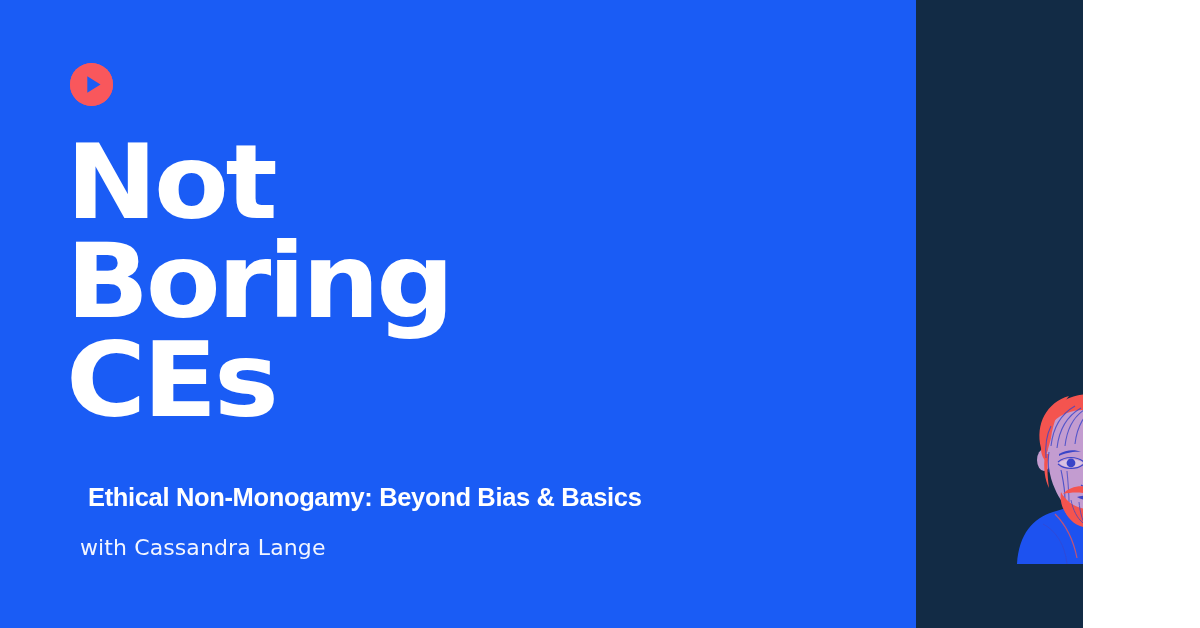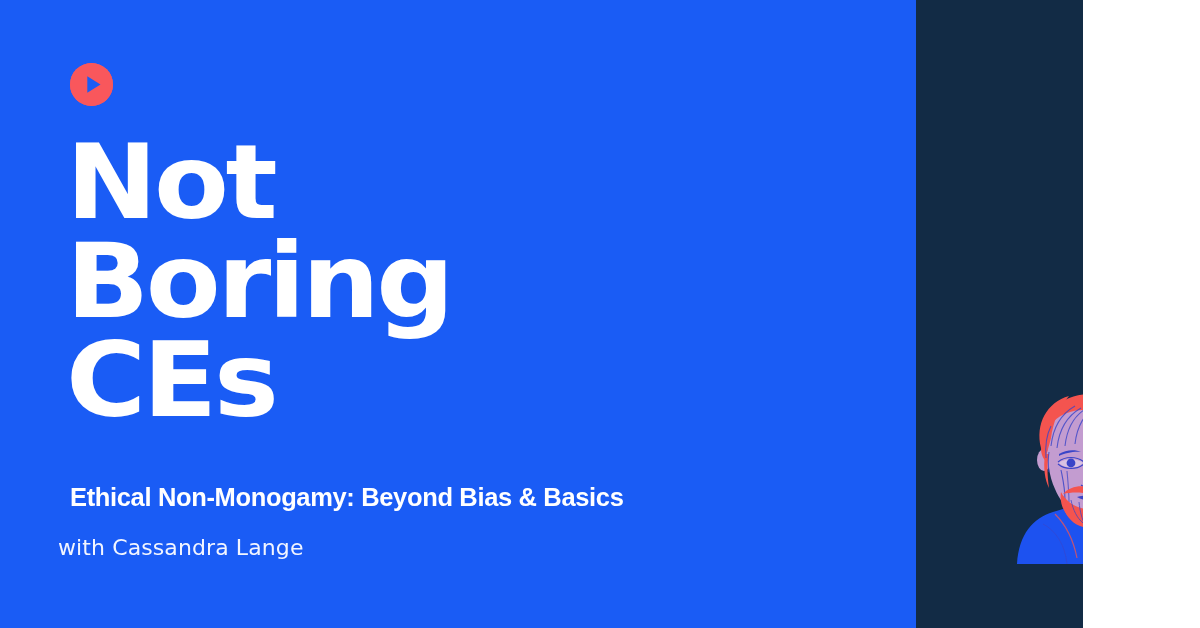--- a/index.html
+++ b/index.html
@@ -68,34 +68,34 @@
     line-height: 0.96;
     letter-spacing: -3.2px;
     white-space: pre-line;
     transform: scaleX(1.06);
     transform-origin: left top;
   }
 
   
   .session-title {
     position: absolute;
-    left: 70px;
+    left: 88px;
     top: 483px;
     color: #ffffff;
     font-family: "Liberation Sans", sans-serif;
     font-weight: 700;
     font-size: 25.5px;
     letter-spacing: -0.35px;
     white-space: nowrap;
   }
 
   
   .presenter {
     position: absolute;
-    left: 58px;
+    left: 80px;
     top: 535px;
     color: #f2f5ff;
     font-family: "DejaVu Sans", sans-serif;
     font-weight: 400;
     font-size: 22px;
     letter-spacing: 0.1px;
     white-space: nowrap;
   }
 
   

